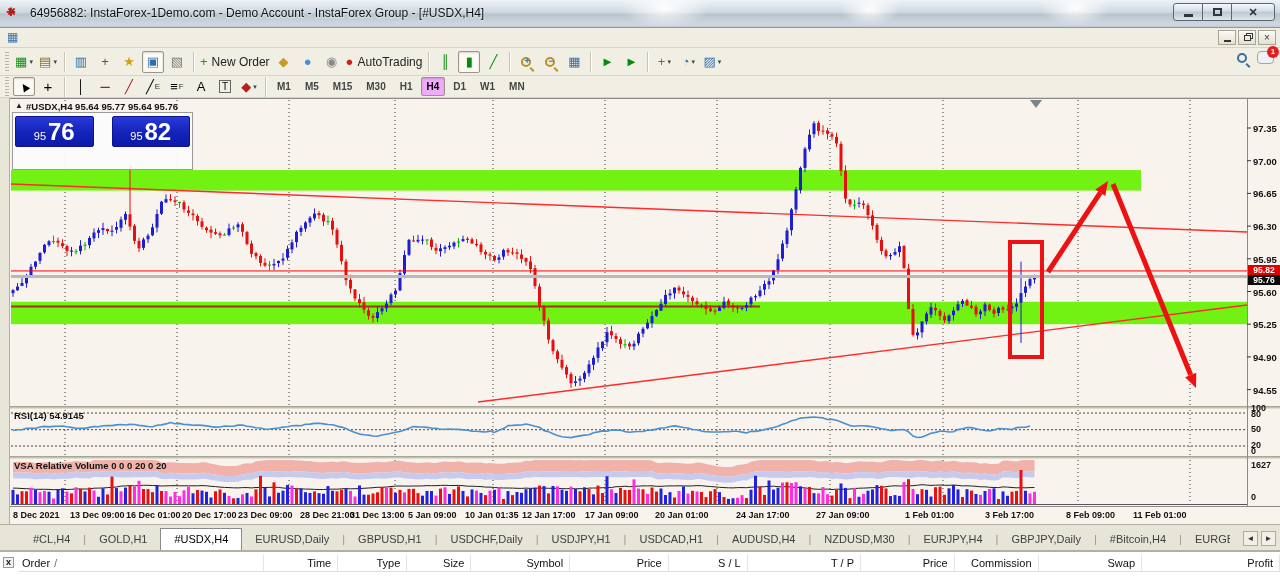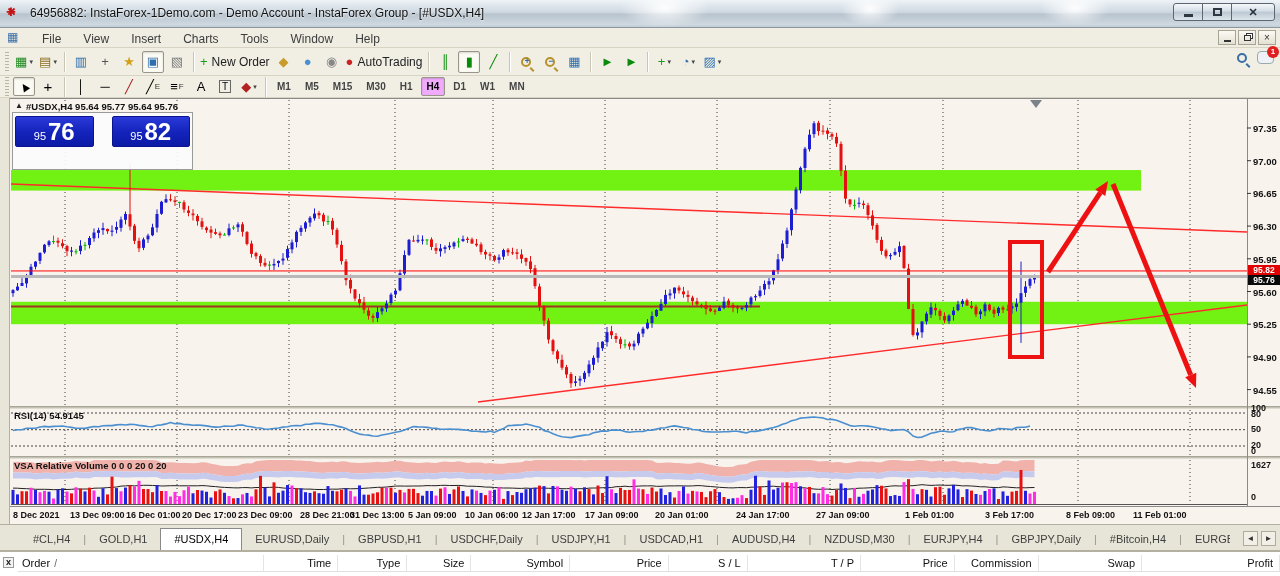--- a/index.html
+++ b/index.html
@@ -146,21 +146,20 @@
       </span>
     <span class="aero-btn">
         <i class="glyph-max"></i>
       </span>
     <span class="aero-btn close">✕</span>
   </span>
 </div>
 
 <div id="menubar" class="abs">
   <span id="menu-doc-icon">▦</span>
-  <span id="menu-items"><span class="menu-item">File</span><span class="menu-item">View</span><span class="menu-item">Insert</span><span class="menu-item">Charts</span><span class="menu-item">Tools</span><span class="menu-item">Window</span><span class="menu-item">Help</span></span>
   <span class="child-btns">
     <span class="child-btn">
         <i class="glyph-cmin"></i>
       </span>
     <span class="child-btn">
         <i class="glyph-crest"></i>
       </span>
     <span class="child-btn">×</span>
   </span>
 </div>
@@ -319,21 +318,21 @@
 <div id="axis-divider" class="abs"></div>
 <div id="xaxis-strip" class="abs">
     <span class="time-label" style="left: 3px;">8 Dec 2021</span>
     <span class="time-label" style="left: 60px;">13 Dec 09:00</span>
     <span class="time-label" style="left: 116px;">16 Dec 01:00</span>
     <span class="time-label" style="left: 172px;">20 Dec 17:00</span>
     <span class="time-label" style="left: 228px;">23 Dec 09:00</span>
     <span class="time-label" style="left: 290px;">28 Dec 21:00</span>
     <span class="time-label" style="left: 340px;">31 Dec 13:00</span>
     <span class="time-label" style="left: 398px;">5 Jan 09:00</span>
-    <span class="time-label" style="left: 455px;">10 Jan 06:00</span>
+    <span class="time-label" style="left: 455px;">10 Jan 01:35</span>
     <span class="time-label" style="left: 512px;">12 Jan 17:00</span>
     <span class="time-label" style="left: 575px;">17 Jan 09:00</span>
     <span class="time-label" style="left: 645px;">20 Jan 01:00</span>
     <span class="time-label" style="left: 726px;">24 Jan 17:00</span>
     <span class="time-label" style="left: 806px;">27 Jan 09:00</span>
     <span class="time-label" style="left: 895px;">1 Feb 01:00</span>
     <span class="time-label" style="left: 975px;">3 Feb 17:00</span>
     <span class="time-label" style="left: 1056px;">8 Feb 09:00</span>
     <span class="time-label" style="left: 1123px;">11 Feb 01:00</span>
   </div>

